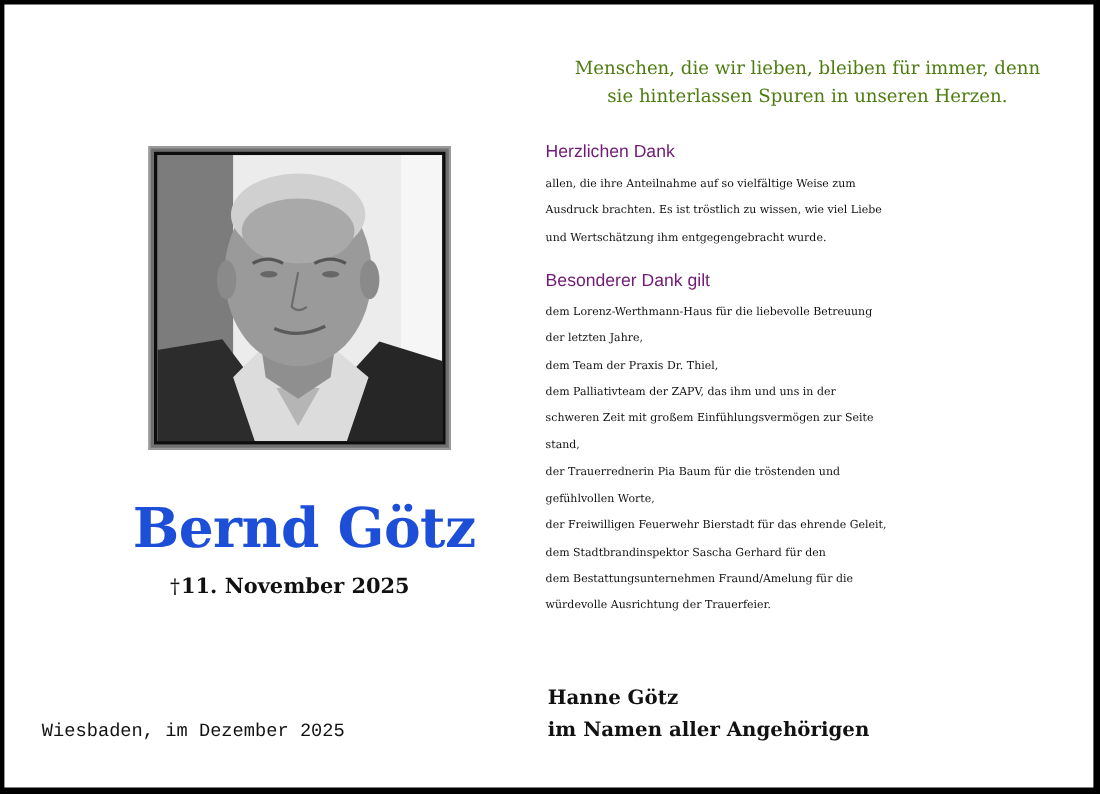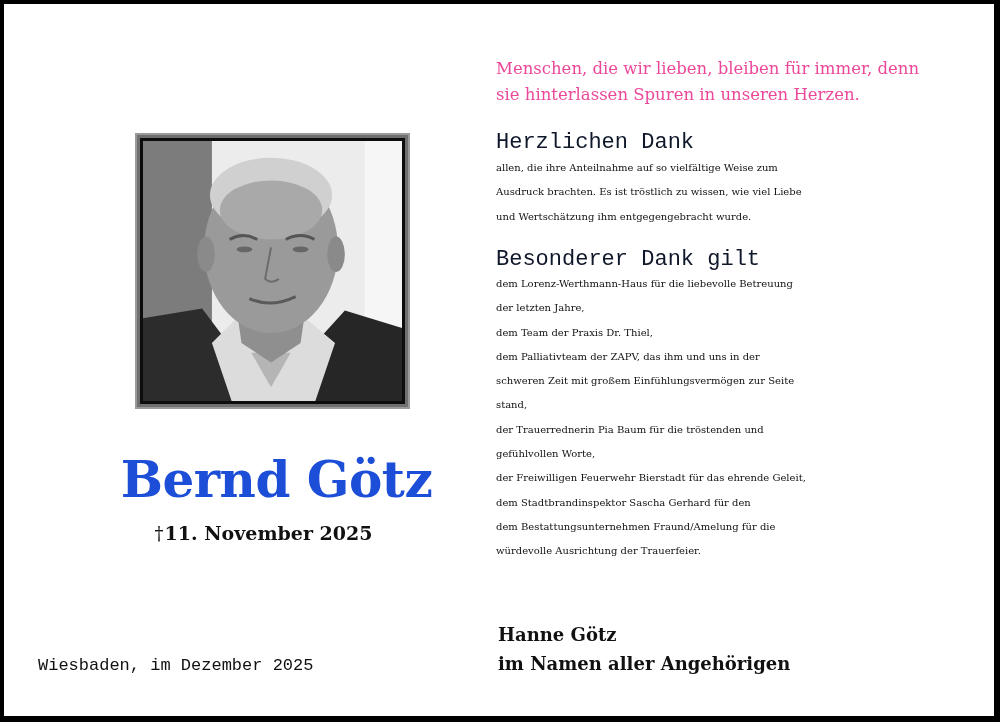--- a/index.html
+++ b/index.html
@@ -37,26 +37,26 @@
   }
   .death-date .cross { font-weight: normal; font-size: 18px; margin-right: 1px; }
 
   .place-date {
     position: absolute; left: 34px; top: 652px;
     font-family: Liberation Mono, monospace; font-size: 17px; color: #111;
   }
 
   
   .quote {
-    position: absolute; left: 492px; top: 52px; width: 476px; text-align: left;
-    font-family: "DejaVu Serif", serif; font-size: 16.5px; line-height: 26px; color: #ec4899;
+    position: absolute; left: 492px; top: 45px; width: 476px; text-align: center;
+    font-family: "DejaVu Serif", serif; font-size: 16.5px; line-height: 26px; color: #4d7c0f;
   }
   .section-heading {
     position: absolute; left: 492px;
-    font-family: Liberation Mono, monospace; font-size: 22px; color: #0f172a;
+    font-family: Liberation Sans, sans-serif; font-size: 16px; color: #701a75;
   }
   .body-text {
     position: absolute; left: 492px; width: 480px;
     font-family: "DejaVu Serif", serif; font-size: 10px; line-height: 24.3px; color: #111;
   }
   .body-text div { white-space: nowrap; }
   .signature {
     position: absolute; left: 494px; top: 616px;
     font-family: "DejaVu Serif", serif; font-weight: bold; font-size: 18px; line-height: 29px; color: #111;
   }

